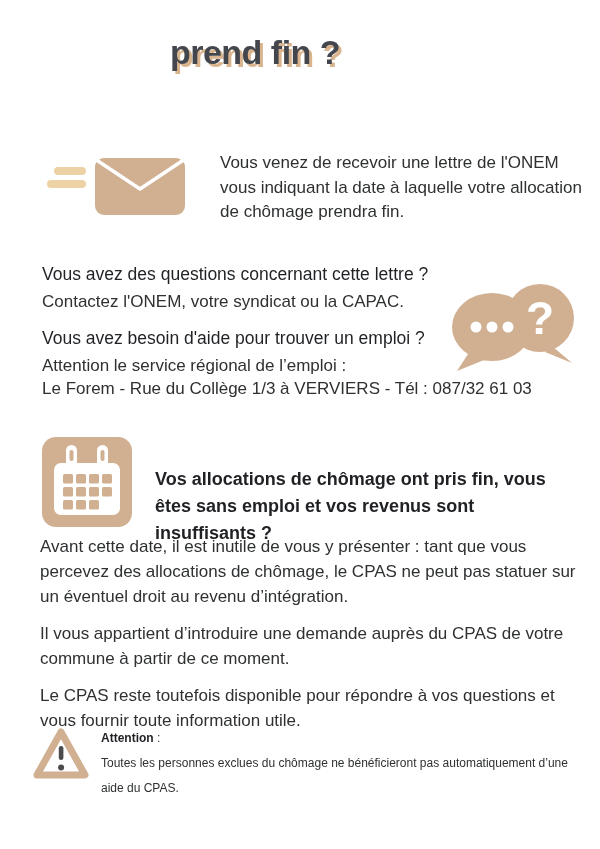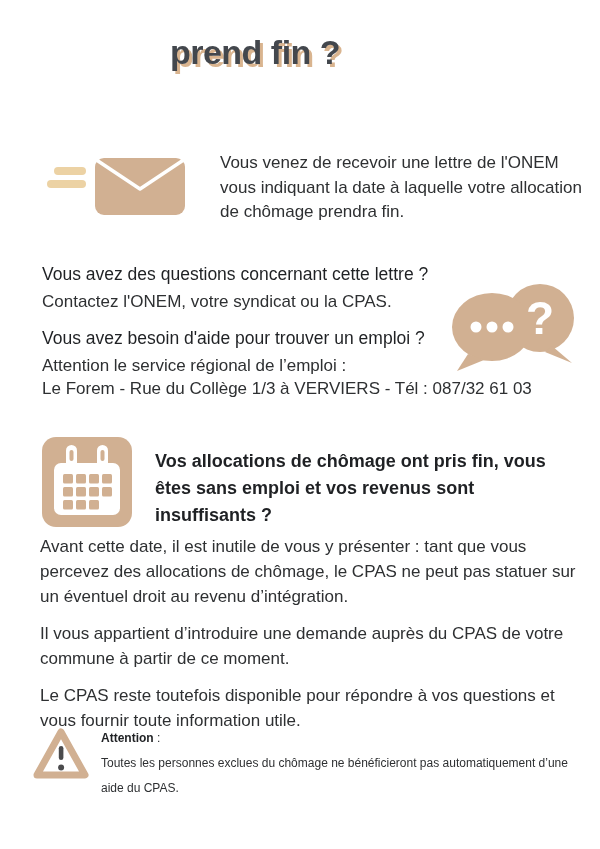--- a/index.html
+++ b/index.html
@@ -29,21 +29,21 @@
   .intro-text{position:absolute;left:210px;top:151px;width:362px;
     font-size:17px;line-height:24.5px;color:var(--body-text);margin-left:10px;}
   
   .qa{position:absolute;left:42px;top:263px;width:532px;font-size:17px;line-height:23px;}
   .qa .q{font-weight:400;font-size:17.5px;color:var(--heading-text);margin-bottom:4px;}
   .qa .a{margin-bottom:0;}
   .qa .gap{height:14px;}
   .bubbles{position:absolute;left:448px;top:280px;width:135px;height:95px;}
   
   .cal-icon{position:absolute;left:42px;top:437px;width:90px;height:90px;}
-  .cpas-heading{position:absolute;left:155px;top:448px;width:420px;
+  .cpas-heading{position:absolute;left:155px;top:466px;width:420px;
     font-weight:700;font-size:18px;line-height:27px;color:var(--heading-text);}
   
   .paras{position:absolute;left:40px;top:534px;width:538px;font-size:17px;line-height:25px;}
   .paras p{margin-bottom:12px;}
   
   .warn-icon{position:absolute;left:32px;top:724px;width:58px;height:62px;}
   .attention{position:absolute;left:95px;top:726px;width:468px;font-size:12px;line-height:25px;margin-left:6px;}
   .attention .label{font-weight:700;color:var(--heading-text);}
   svg{display:block;}
   .q-mark{font-family:"Liberation Sans","DejaVu Sans",sans-serif;font-weight:700;}
@@ -64,21 +64,21 @@
         <rect x="7" y="30" width="39" height="8" rx="4" fill="var(--tan-light)"></rect>
       </g>
       <rect x="55" y="8" width="90" height="57" rx="9" fill="var(--tan)"></rect>
       <polyline points="58,11 100,39 142,11" fill="none" stroke="#ffffff" stroke-width="3.5" stroke-linecap="round" stroke-linejoin="round"></polyline>
     </svg>
   </div>
   <div class="intro-text">Vous venez de recevoir une lettre de l'ONEM vous indiquant la date à laquelle votre allocation de chômage prendra fin.</div>
 
   <div class="qa">
     <div class="q">Vous avez des questions concernant cette lettre ?</div>
-    <div class="a">Contactez l'ONEM, votre syndicat ou la CPAS.</div>
+    <div class="a">Contactez l'ONEM, votre syndicat ou la CAPAC.</div>
     <div class="gap"></div>
     <div class="q">Vous avez besoin d'aide pour trouver un emploi ?</div>
     <div class="a">Attention le service régional de l’emploi :</div>
     <div class="a">Le Forem - Rue du Collège 1/3 à VERVIERS - Tél : 087/32 61 03</div>
   </div>
 
   <div class="bubbles">
     <svg width="135" height="95" viewBox="0 0 135 95">
       <g>
         <circle cx="92" cy="38" r="34" fill="var(--tan)"></circle>

